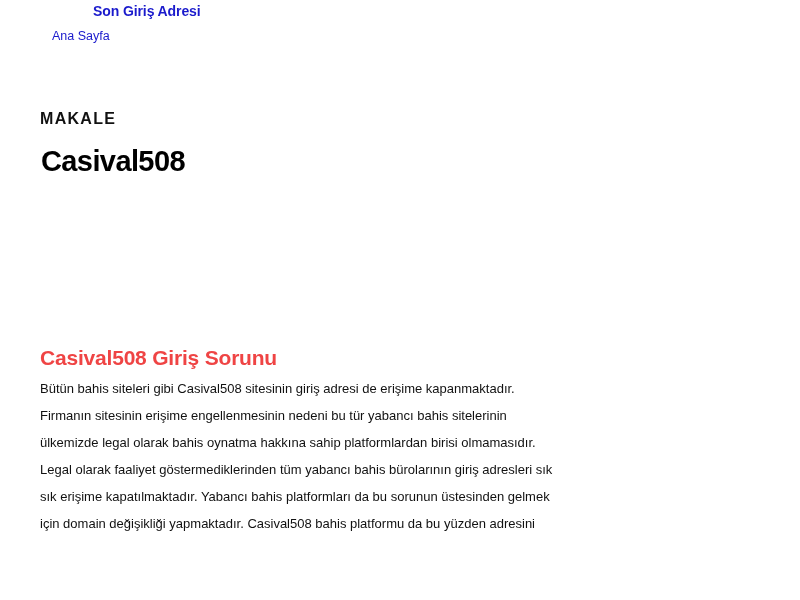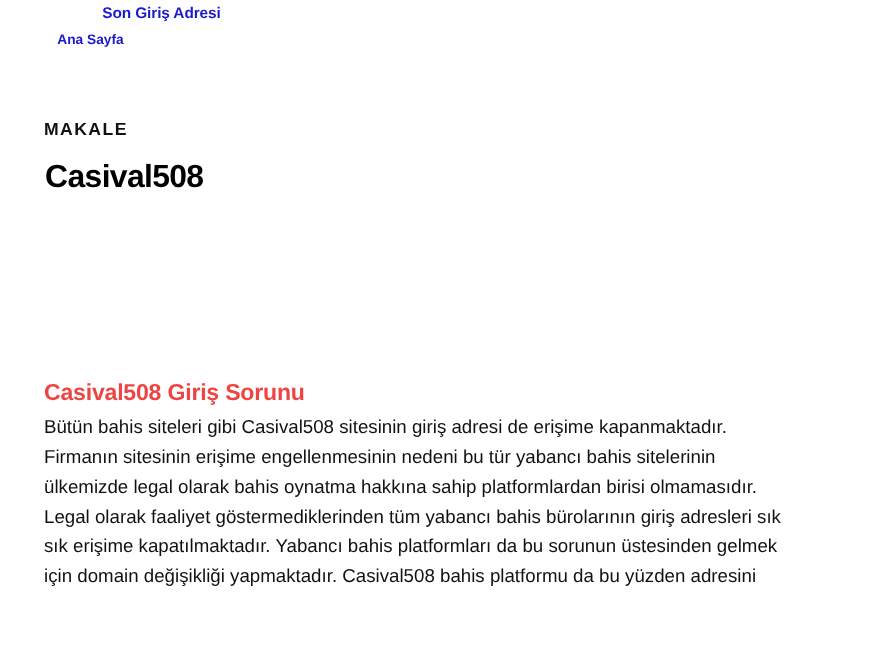--- a/index.html
+++ b/index.html
@@ -35,21 +35,20 @@
     margin-left: 36px;
   }
   .nav-link {
     position: absolute;
     left: 52px;
     top: 29px;
     font-size: 12.5px;
     color: #1a1acc;
     text-decoration: none;
     white-space: nowrap;
-    font-weight: bold;
   }
   .category {
     position: absolute;
     left: 40px;
     top: 110px;
     font-size: 16px;
     font-weight: bold;
     letter-spacing: 1.3px;
     color: #111111;
   }
@@ -74,21 +73,21 @@
     letter-spacing: -0.2px;
     color: #ef4444;
     line-height: 28px;
   }
   .article-body {
     position: absolute;
     left: 40px;
     top: 375px;
     width: 700px;
     margin: 0;
-    font-size: 17px;
+    font-size: 13px;
     line-height: 27px;
     color: #111111;
   }
   .article-body span { display: block; white-space: nowrap; }
 </style>
 </head>
 <body>
 
 <header class="site-header">
   <a class="site-title">Son Giriş Adresi</a>

